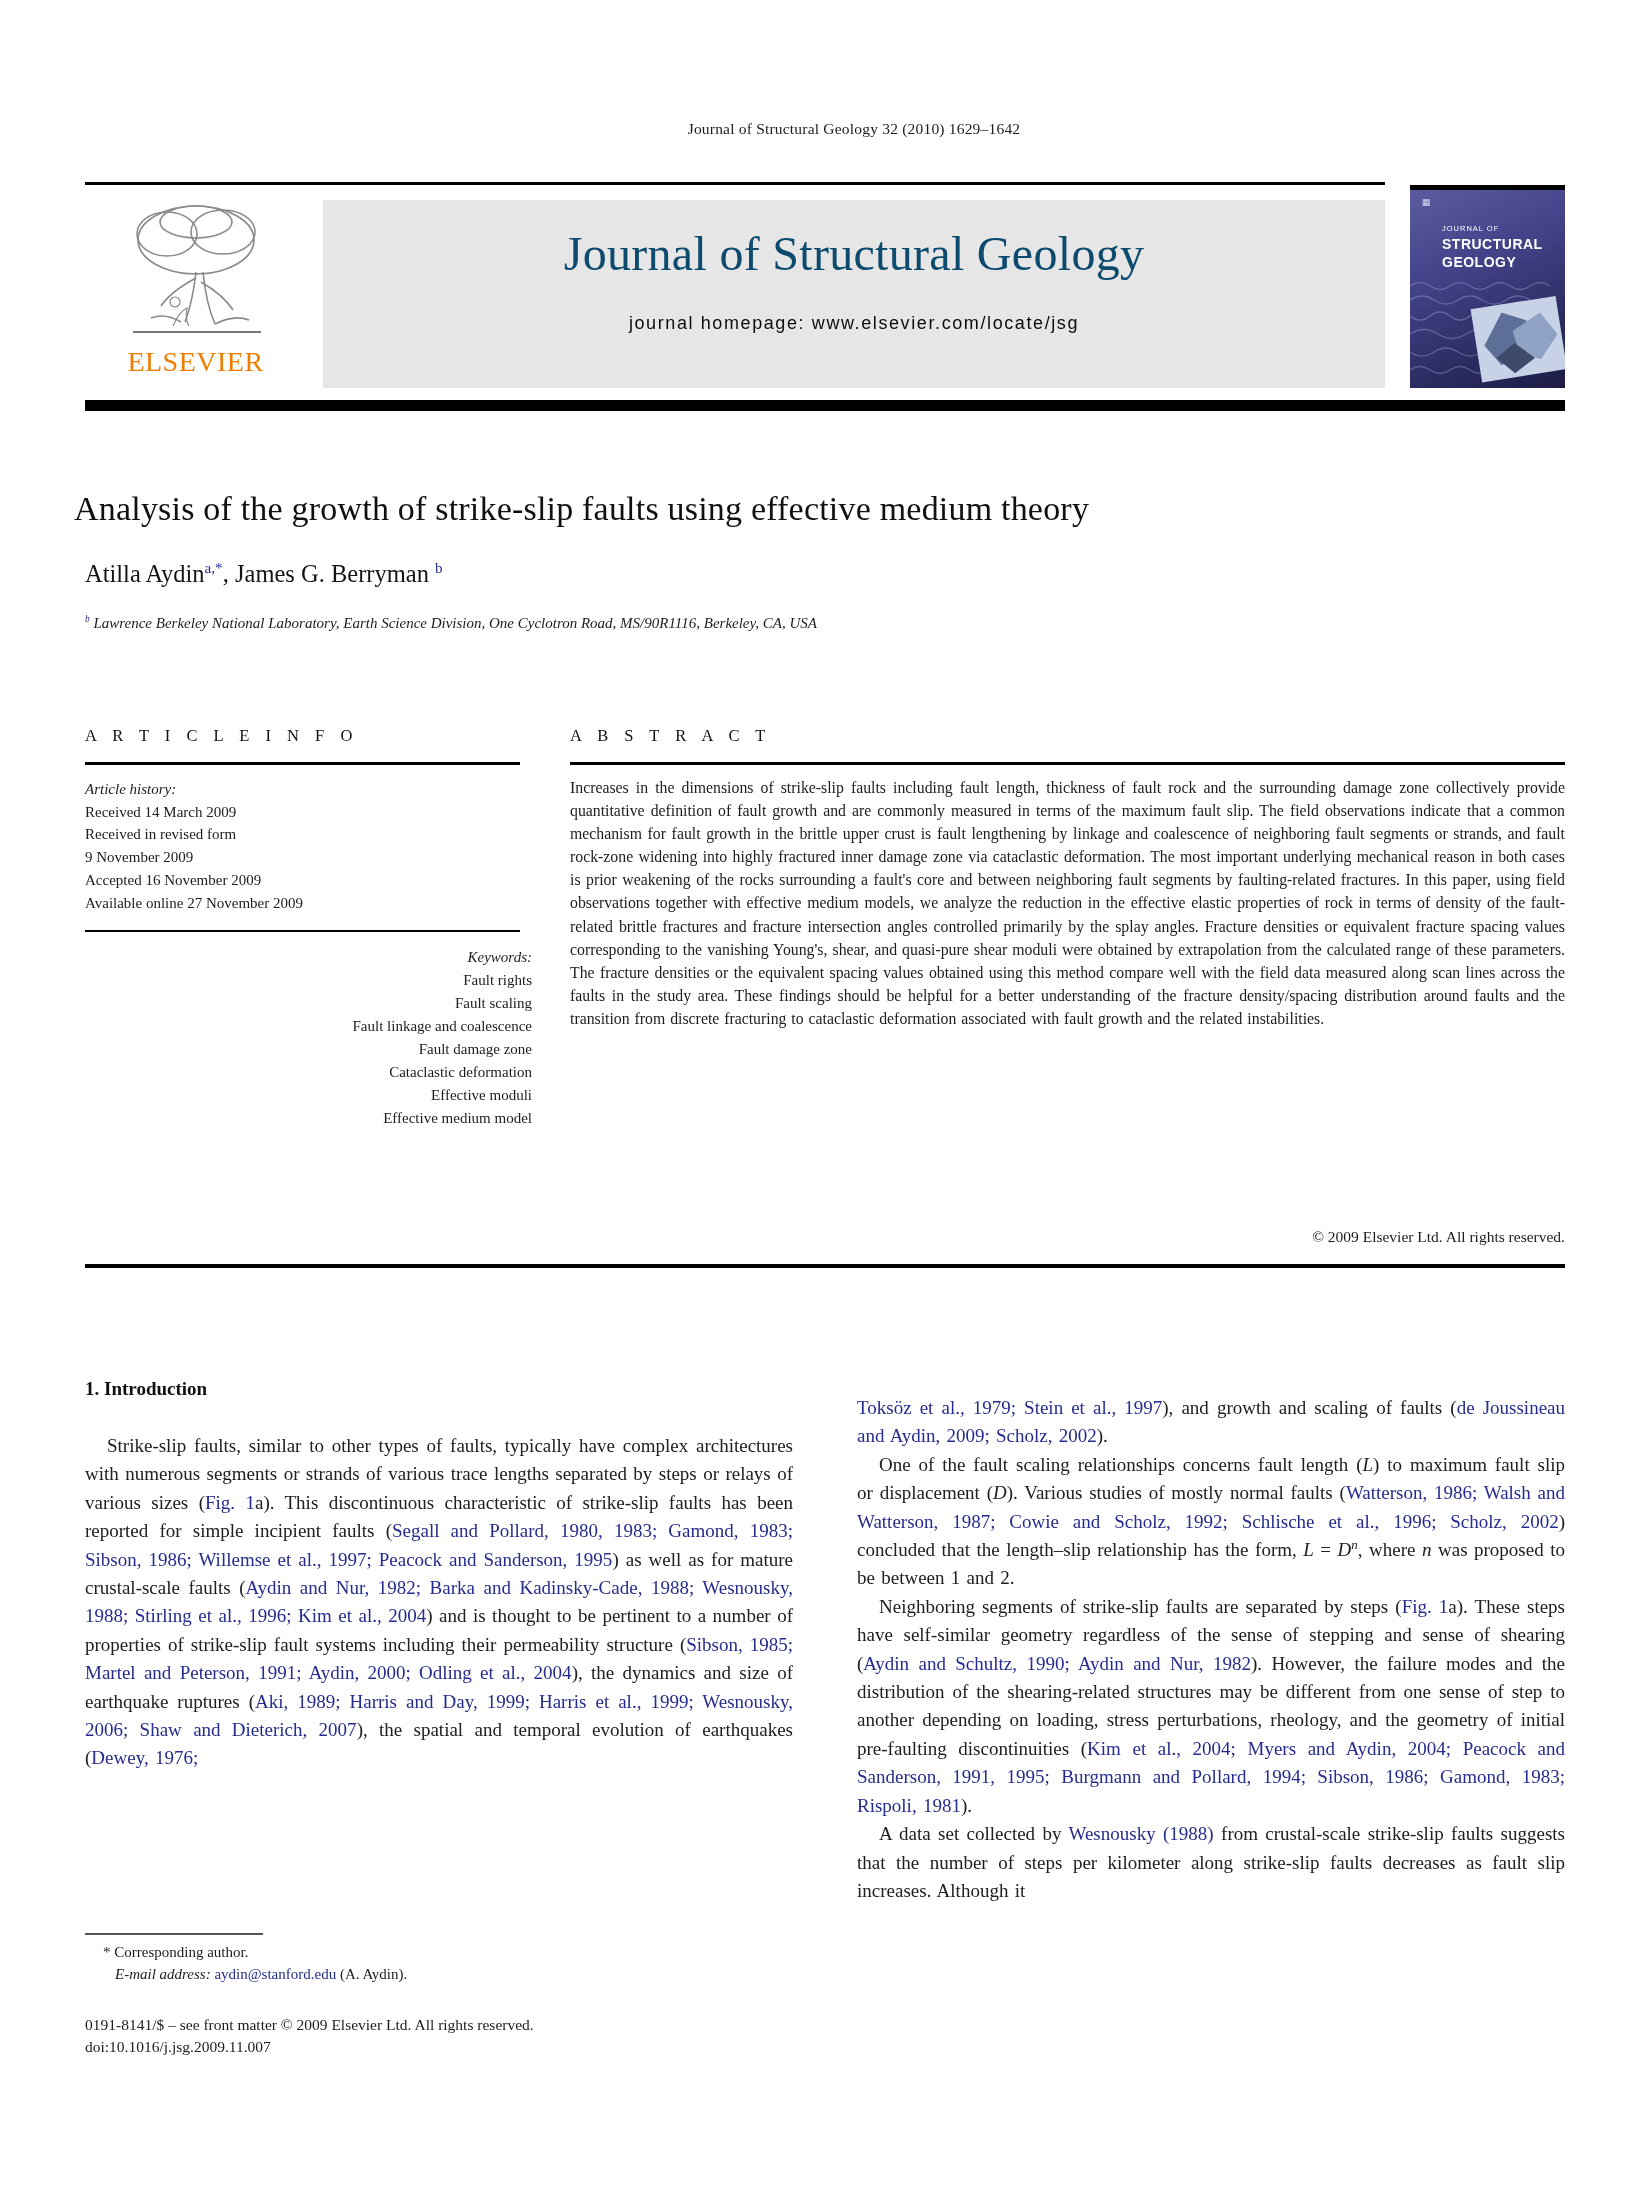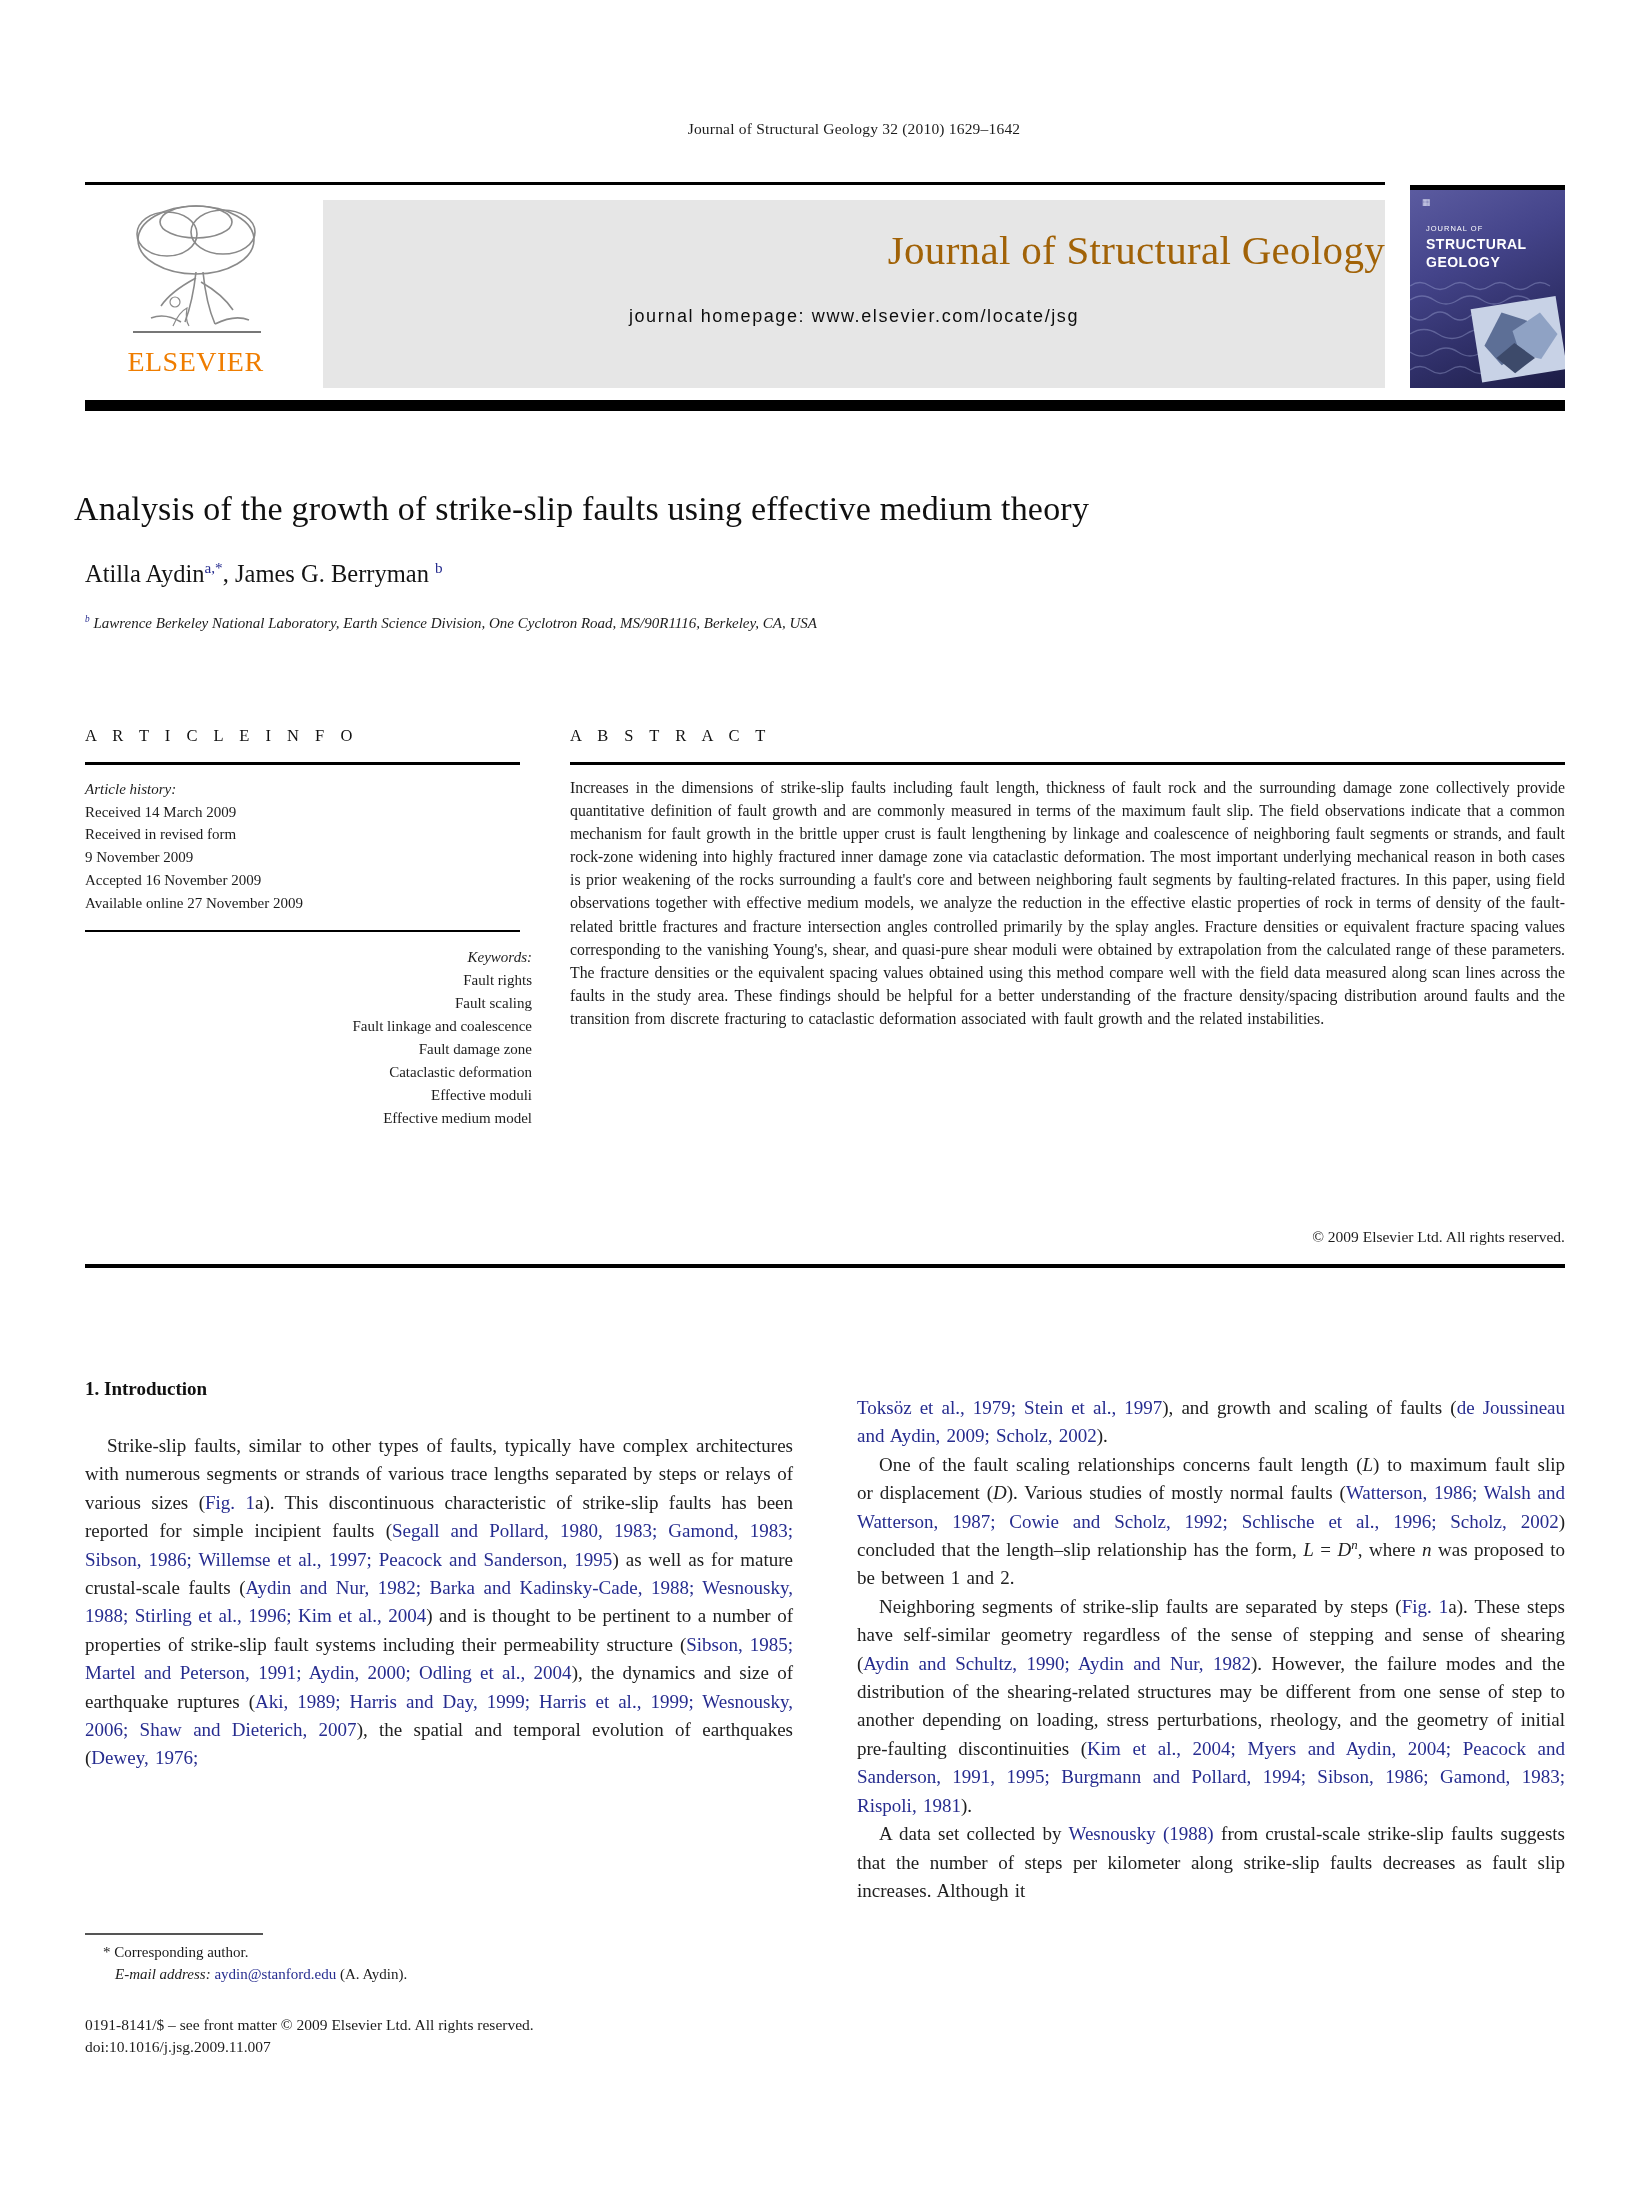--- a/index.html
+++ b/index.html
@@ -36,36 +36,36 @@
   .graybox{
     left:323px;top:200px;width:1062px;height:188px;
     background:var(--graybox);text-align:center;
   }
   .contents-line{
     margin-top:14px;font-family:"Liberation Sans",sans-serif;
     font-size:17px;color:#111;
   }
   .contents-line .sd{color:var(--sd);}
   .masthead-title{
-    margin-top:26px;font-size:41px;color:#a16207;letter-spacing:.3px;text-align:right;
+    margin-top:26px;font-size:48px;color:#0c4a6e;letter-spacing:.3px;
   }
   .homepage-line{
     margin-top:32px;font-family:"Liberation Sans",sans-serif;
     font-size:18px;letter-spacing:1.6px;color:#0d0d0d;
   }
   
   .cover{
     left:1410px;top:185px;width:155px;height:203px;
     background:linear-gradient(155deg,#5b5ba0 0%,#44448a 35%,#2e2e66 70%,#1c1c44 100%);
     border-top:5px solid #000;
     overflow:hidden;
   }
   .cover svg{position:absolute;left:0;top:0;}
   .cover-mark{position:absolute;left:12px;top:8px;color:#d9dcf0;font-size:9px;line-height:1;font-family:"Liberation Sans",sans-serif;}
-  .cover-text{position:absolute;left:16px;top:34px;color:#fff;font-family:"Liberation Sans",sans-serif;text-align:left;}
+  .cover-text{position:absolute;left:32px;top:34px;color:#fff;font-family:"Liberation Sans",sans-serif;text-align:left;}
   .cover-text .l1{font-size:7.5px;letter-spacing:1px;margin-bottom:3px;}
   .cover-text .l2,.cover-text .l3{font-size:14px;font-weight:bold;letter-spacing:.5px;line-height:1.25;}
   .black-bar{left:85px;top:400px;width:1480px;height:11px;}
   
   .art-title{left:74px;top:490px;width:1460px;font-size:34px;letter-spacing:.2px;color:#101010;}
   .authors{left:85px;top:560px;width:1200px;font-size:24.5px;color:#141414;}
   .authors sup,.affil sup{color:var(--link);}
   sup{font-size:.62em;vertical-align:super;line-height:0;}
   .affil{left:85px;top:612px;width:1400px;font-size:15px;font-style:italic;line-height:22.5px;}
   

